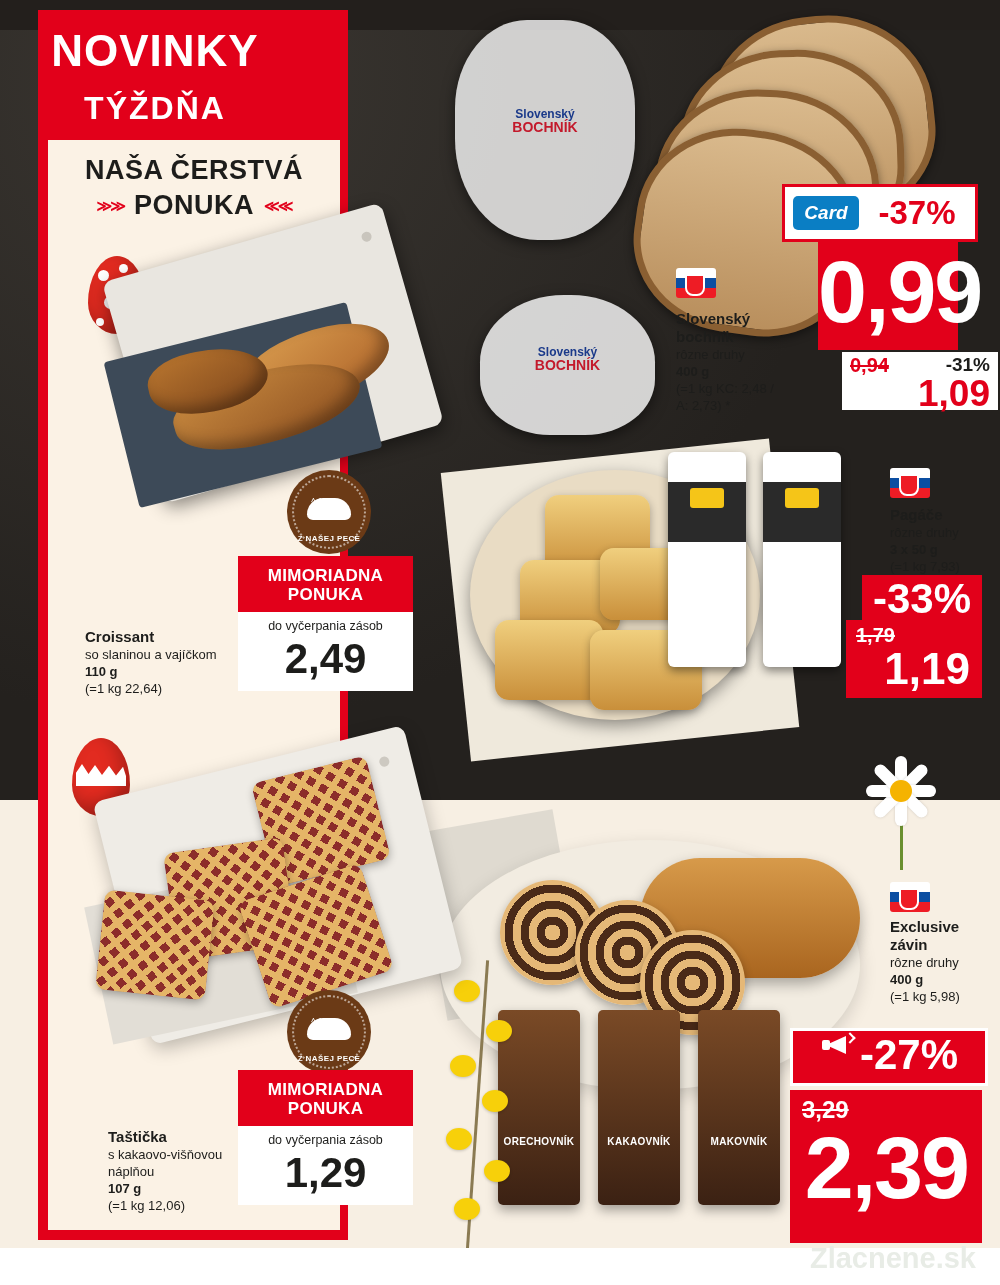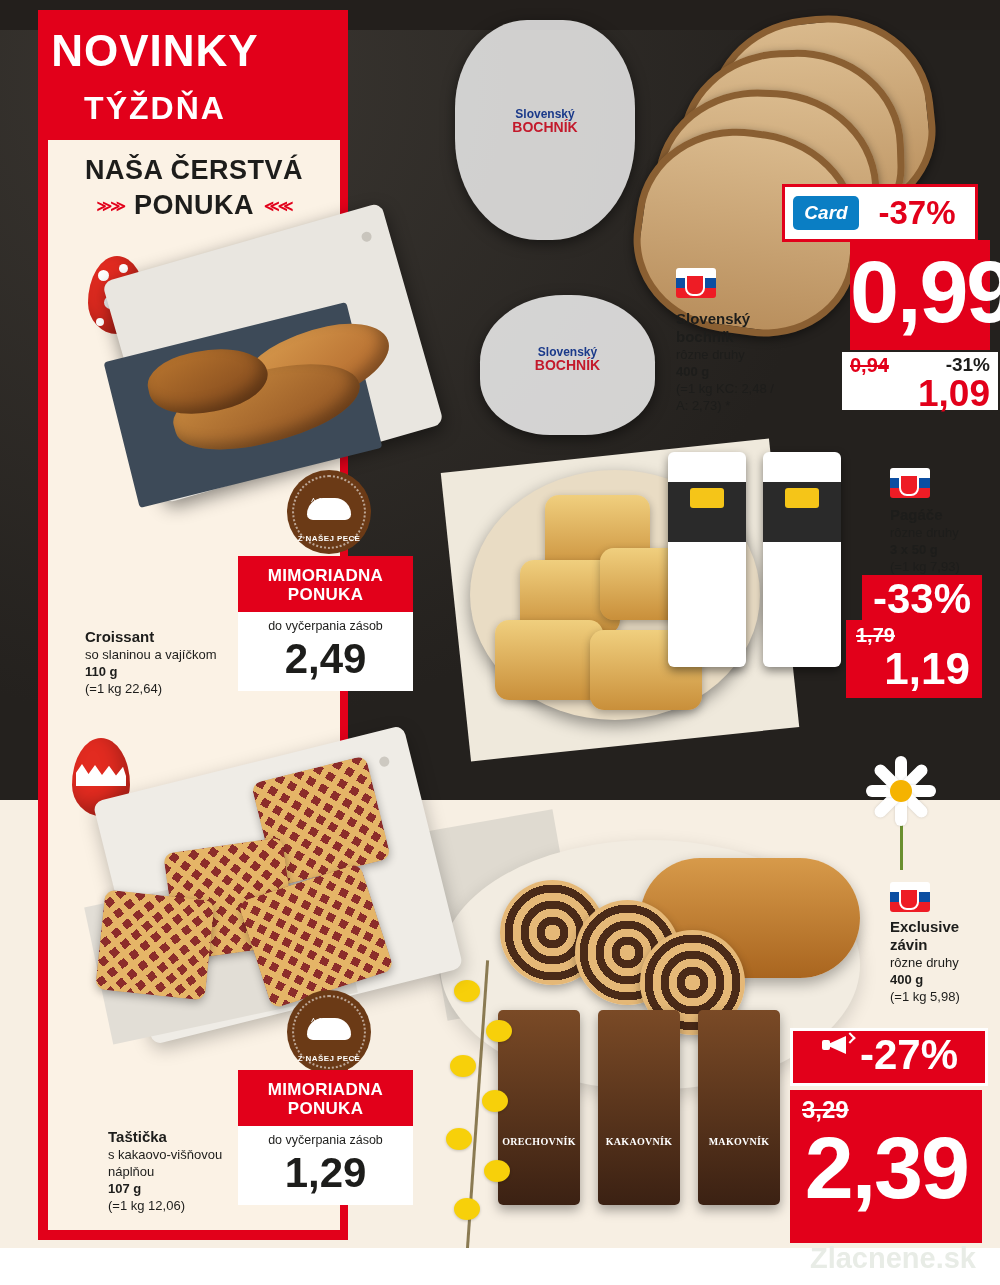--- a/index.html
+++ b/index.html
@@ -105,21 +105,21 @@
   .zloaf{position:absolute;left:640px;top:858px;width:220px;height:120px;border-radius:60px;
     background:linear-gradient(180deg,#d79a4a,#a9651f);box-shadow:0 6px 14px rgba(0,0,0,.3);}
   .zslice{position:absolute;width:105px;height:105px;border-radius:50%;
     background:repeating-radial-gradient(circle at 50% 50%,#e5b877 0 8px,#4a2a18 8px 16px);
     box-shadow:0 4px 10px rgba(0,0,0,.3);}
   .zs1{left:500px;top:880px;}
   .zs2{left:575px;top:900px;}
   .zs3{left:640px;top:930px;}
   .zpacks{position:absolute;left:498px;top:1010px;width:290px;height:200px;}
   .zpack{position:absolute;top:0;width:82px;height:195px;border-radius:5px;
-    background:linear-gradient(180deg,#7a4a26,#3b2113);box-shadow:0 5px 12px rgba(0,0,0,.35);font-family:Liberation Serif, serif;}
+    background:linear-gradient(180deg,#7a4a26,#3b2113);box-shadow:0 5px 12px rgba(0,0,0,.35);}
   .zpack span{position:absolute;left:0;right:0;bottom:58px;text-align:center;color:#fff;
     font-weight:bold;font-size:10px;letter-spacing:.3px;}
 
   
   .daisy{position:absolute;left:862px;top:752px;width:78px;height:78px;}
   .daisy .pet{position:absolute;left:33px;top:4px;width:12px;height:34px;background:#fff;border-radius:6px;
     transform-origin:6px 35px;box-shadow:0 0 3px rgba(0,0,0,.15);}
   .daisy .core{position:absolute;left:28px;top:28px;width:22px;height:22px;border-radius:50%;background:#f5b301;}
   .daisy .stem{position:absolute;left:38px;top:48px;width:3px;height:70px;background:#6a8f2f;}
   .twig{position:absolute;left:424px;top:960px;width:110px;height:290px;}
@@ -357,21 +357,21 @@
     <div class="d">rôzne druhy</div>
     <div class="b">400 g</div>
     <div class="d">(=1 kg KC: 2,48 /</div>
     <div class="d">A: 2,73) *</div>
   </div>
 
   <div class="cardbox">
     <div class="k">Card</div>
     <div class="p">-37%</div>
   </div>
-  <div class="bigred" style="left:850px;top:240px;width:140px;height:110px;">
+  <div class="bigred" style="left:818px;top:240px;width:140px;height:110px;">
     <div class="bigprice" style="padding-top:8px;">0,99</div>
   </div>
   <div class="oldbox" style="left:842px;top:352px;width:140px;height:26px;padding:0 8px;">
     <span class="old">0,94</span>
     <span class="pct">-31%</span>
   </div>
   <div class="oldbox" style="left:842px;top:378px;width:140px;height:32px;padding:0 8px;justify-content:flex-end;">
     <span class="newp">1,09</span>
   </div>
 

